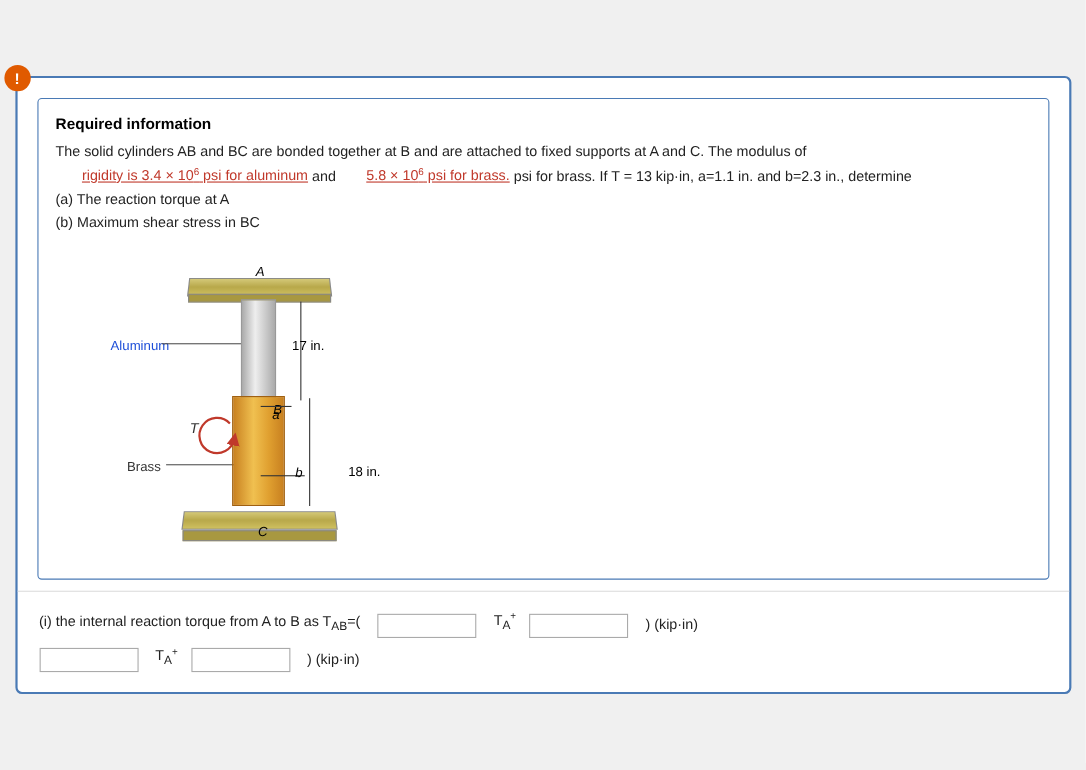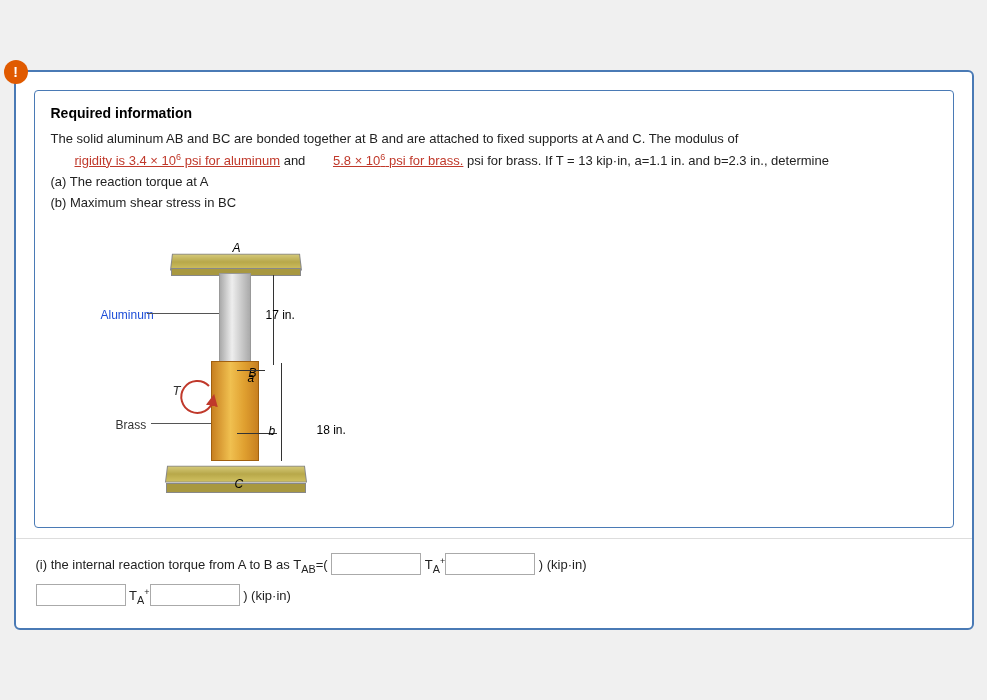--- a/index.html
+++ b/index.html
@@ -260,22 +260,22 @@
       font-size: 13px;
       line-height: 1.8;
       color: #222;
       border-top: 1px solid #ddd;
     }
     .bottom-section p {
       margin-bottom: 2px;
     }
     .input-row {
       display: flex;
-      align-items: flex-start;
-      gap: 0;
+      align-items: flex-end;
+      gap: 12px;
       margin-bottom: 4px;
       flex-wrap: wrap;
     }
     .input-row input {
       width: 90px;
       height: 22px;
       border: 1px solid #aaa;
       padding: 2px 4px;
       font-size: 13px;
     }
@@ -291,21 +291,21 @@
 </head>
 <body>
 
 <div class="outer-container">
   <div class="alert-icon">!</div>
 
   <div class="info-box">
     <div class="info-title">Required information</div>
     <div class="info-text">
       <p>
-        <span>The solid aluminum AB and BC are bonded together at B and are attached to fixed supports at A and C. The modulus of</span>
+        <span>The solid cylinders AB and BC are bonded together at B and are attached to fixed supports at A and C. The modulus of</span>
       </p>
       <p>
         <span class="highlight">rigidity is 3.4 × 10<sup>6</sup> psi for aluminum</span>
         <span> and </span>
         <span class="highlight">5.8 × 10<sup>6</sup> psi for brass.</span>
         <span> psi for brass. If T = 13 kip·in, a=1.1 in. and b=2.3 in., determine</span>
       </p>
       <p>(a) The reaction torque at A</p>
       <p>(b) Maximum shear stress in BC</p>
     </div>

